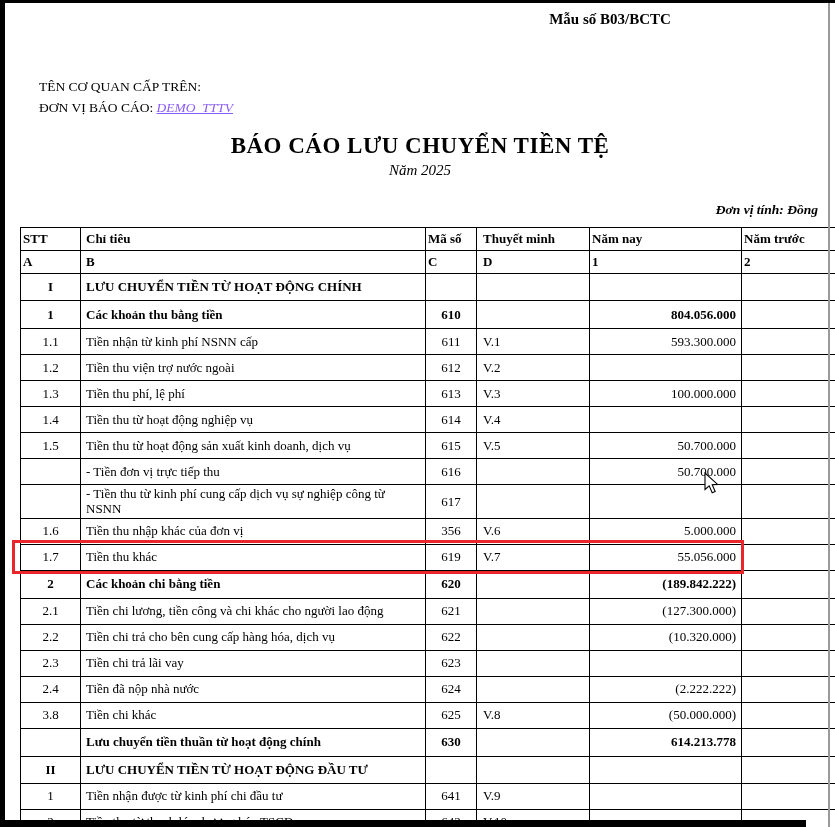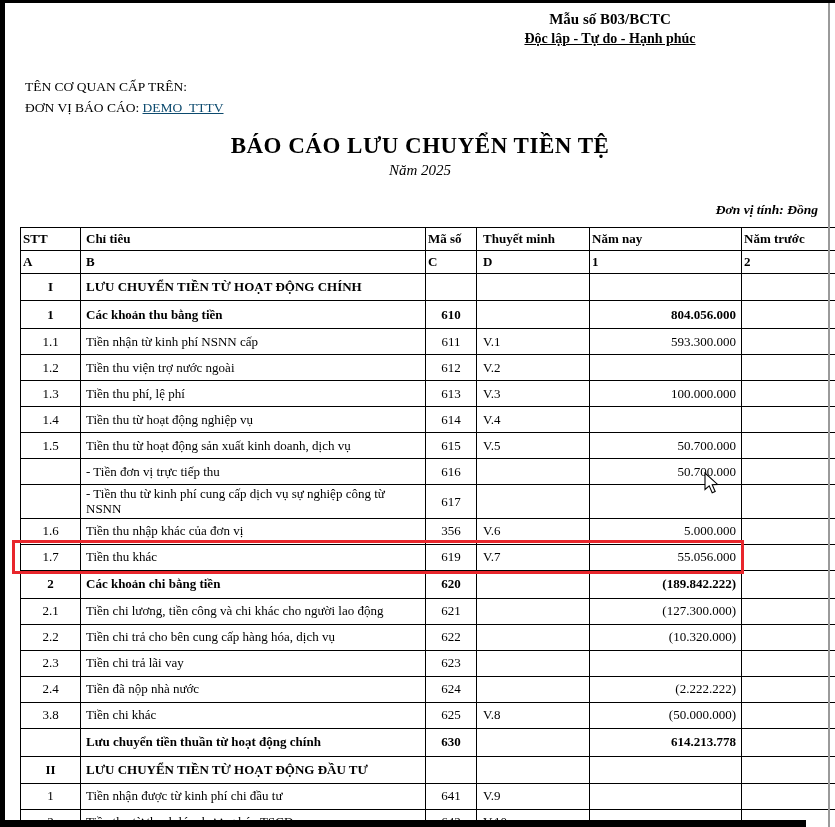--- a/index.html
+++ b/index.html
@@ -19,21 +19,21 @@
   .hdr-right {
     position: absolute; left: 400px; top: 10px; width: 420px;
     text-align: center; line-height: 1.25;
   }
   .form-code { font-weight: bold; font-size: 15px; }
   .circular  { font-style: italic; font-size: 12px; }
   .motto1    { font-weight: bold; font-size: 14px; margin-top: 9px; }
   .motto2    { font-weight: bold; font-size: 14px; text-decoration: underline; margin-top: 1px; }
 
   .hdr-left {
-    position: absolute; left: 25px; top: 77px;
+    position: absolute; left: 39px; top: 77px;
     font-size: 13.5px; line-height: 1.55;
   }
   .unit-name { text-decoration: underline; }
 
   .report-title {
     position: absolute; left: 0; top: 133px; width: 840px;
     text-align: center; font-weight: bold; font-size: 23px;
     letter-spacing: 0.5px;
   }
   .report-period {
@@ -79,29 +79,28 @@
 </head>
 <body>
 
 <div class="edge-top"></div>
 <div class="edge-left"></div>
 <div class="edge-bottom"></div>
 <div class="edge-right"></div>
 
 <div class="hdr-right">
   <div class="form-code">Mẫu số B03/BCTC</div>
-  <div class="motto2">Độc lập - Tự do - Hạnh phúc</div>
 </div>
 
 <div class="hdr-left">
   <div>TÊN CƠ QUAN CẤP TRÊN:</div>
   <div>
     <span>ĐƠN VỊ BÁO CÁO:</span>
     <span> </span>
-    <span class="unit-name" id="unitName" style="color: #0c4a6e;">DEMO_TTTV</span>
+    <span class="unit-name" id="unitName" style="color: #8b5cf6; font-style: italic;">DEMO_TTTV</span>
   </div>
 </div>
 
 <div class="report-title">BÁO CÁO LƯU CHUYỂN TIỀN TỆ</div>
 <div class="report-period">Năm 2025</div>
 <div class="unit-note">Đơn vị tính: Đồng</div>
 
 <table class="rpt">
   <thead>
     <tr class="head" id="hdrRow">

